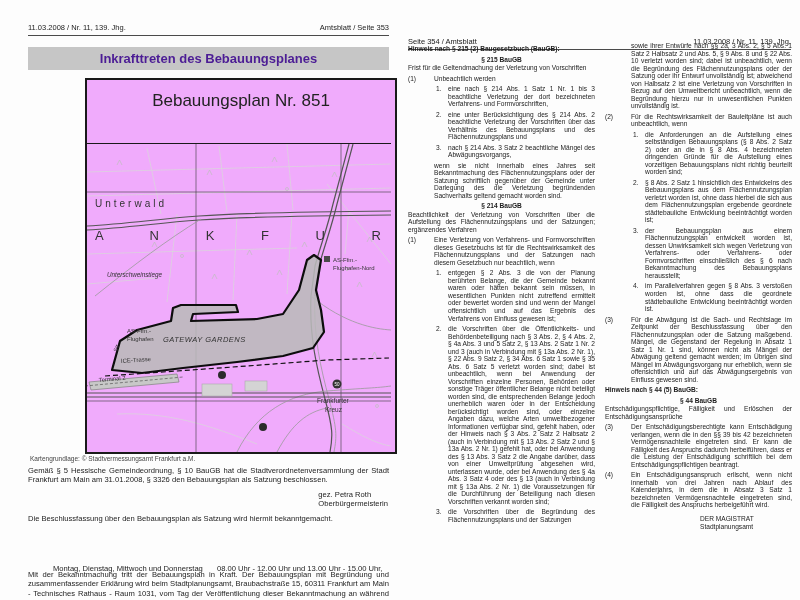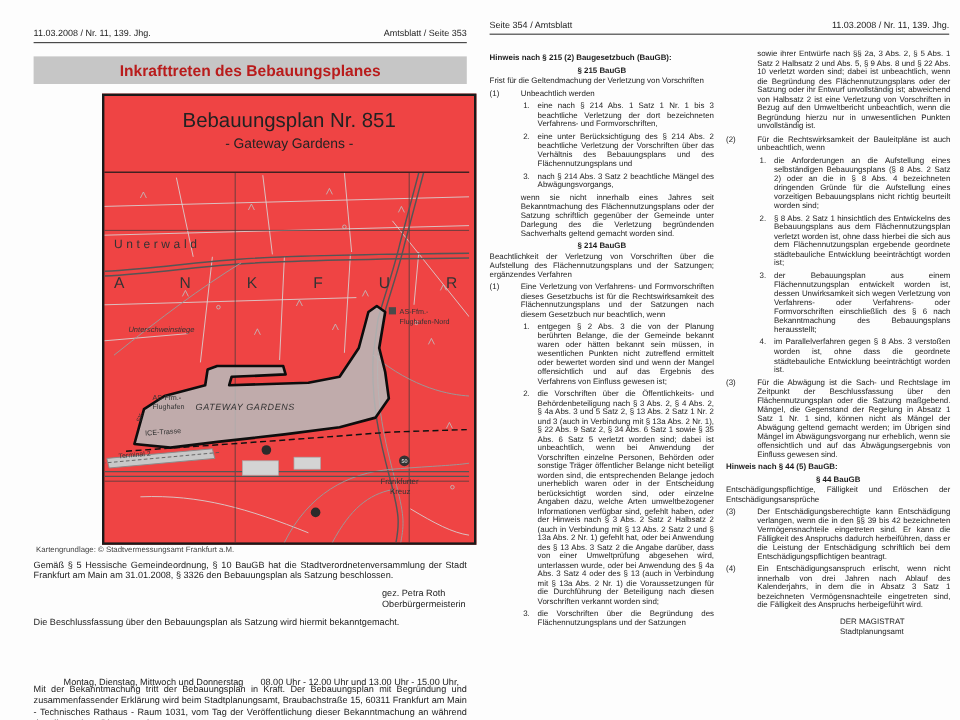--- a/index.html
+++ b/index.html
@@ -7,26 +7,26 @@
   .canvas{position:relative;width:800px;height:600px;background:#fdfdfd;text-decoration:underline;}
   .page{position:absolute;top:0;height:600px;background:#fdfdfd;}
   .page-left{left:0;width:400px;}
   .page-right{left:400px;width:400px;}
   .page-divider{position:absolute;left:400px;top:0;width:1px;height:600px;background:#cfcfcf;}
 
   
   .pghead{position:absolute;display:flex;justify-content:space-between;
     font-size:7.5px;color:#222;border-bottom:1px solid #4a4a4a;padding-bottom:3px;}
   .page-left .pghead{left:28px;top:23px;width:361px;}
-  .page-right .pghead{left:8px;top:16px;width:383px;}
+  .page-right .pghead{left:8px;top:37px;width:383px;}
 
   
   .titlebar{position:absolute;left:28px;top:47px;width:361px;height:23px;background:#c6c6c6;
-    text-align:center;font-weight:bold;font-size:13px;line-height:23px;color:#b91c1c;}
-  .mapbox{position:absolute;left:85px;top:78px;width:308px;height:372px;border:2px solid #1a1a1a;background:#ef4444;}
+    text-align:center;font-weight:bold;font-size:13px;line-height:23px;color:#4c1d95;}
+  .mapbox{position:absolute;left:85px;top:78px;width:308px;height:372px;border:2px solid #1a1a1a;background:#f0abfc;}
   .maptitle{text-align:center;margin-top:11px;font-size:17px;color:#222;}
   .mapsub{text-align:center;margin-top:3px;font-size:11.5px;color:#222;}
   .mapsvg{position:absolute;left:0;bottom:0;width:304px;height:308px;border-top:1.5px solid #1a1a1a;}
   .mapcaption{position:absolute;left:30px;top:455px;font-size:6.5px;color:#444;}
   .lp{position:absolute;left:28px;width:361px;font-size:7.6px;line-height:1.24;text-align:justify;color:#1c1c1c;margin:0;}
   .sig{position:absolute;right:12px;top:490px;text-align:left;font-size:7.6px;line-height:1.25;}
   .sched{position:absolute;left:53px;top:564px;width:336px;font-size:7.6px;line-height:1.25;}
   .srow{display:flex;align-items:center;}
   .srow .days{width:164px;flex:none;}
   .srow .hours{flex:1;}
@@ -61,21 +61,20 @@
   <div class="page page-left">
     <div class="pghead">
       <span>11.03.2008 / Nr. 11, 139. Jhg.</span>
       <span>Amtsblatt / Seite 353</span>
     </div>
 
     <div class="titlebar">Inkrafttreten des Bebauungsplanes</div>
 
     <div class="mapbox">
       <div class="maptitle">Bebauungsplan Nr. 851</div>
-      <div class="mapsub">- Gateway Gardens -</div>
 
       <svg class="mapsvg" viewBox="0 0 304 308" xmlns="http://www.w3.org/2000/svg">
         <defs>
           <g id="tree">
               <path d="M0,3 L2.5,-2 L5,3"></path>
             </g>
         </defs>
 
         <path class="parcel" d="M0,28 L304,20"></path>
         <path class="parcel" d="M0,52 L304,44"></path>

